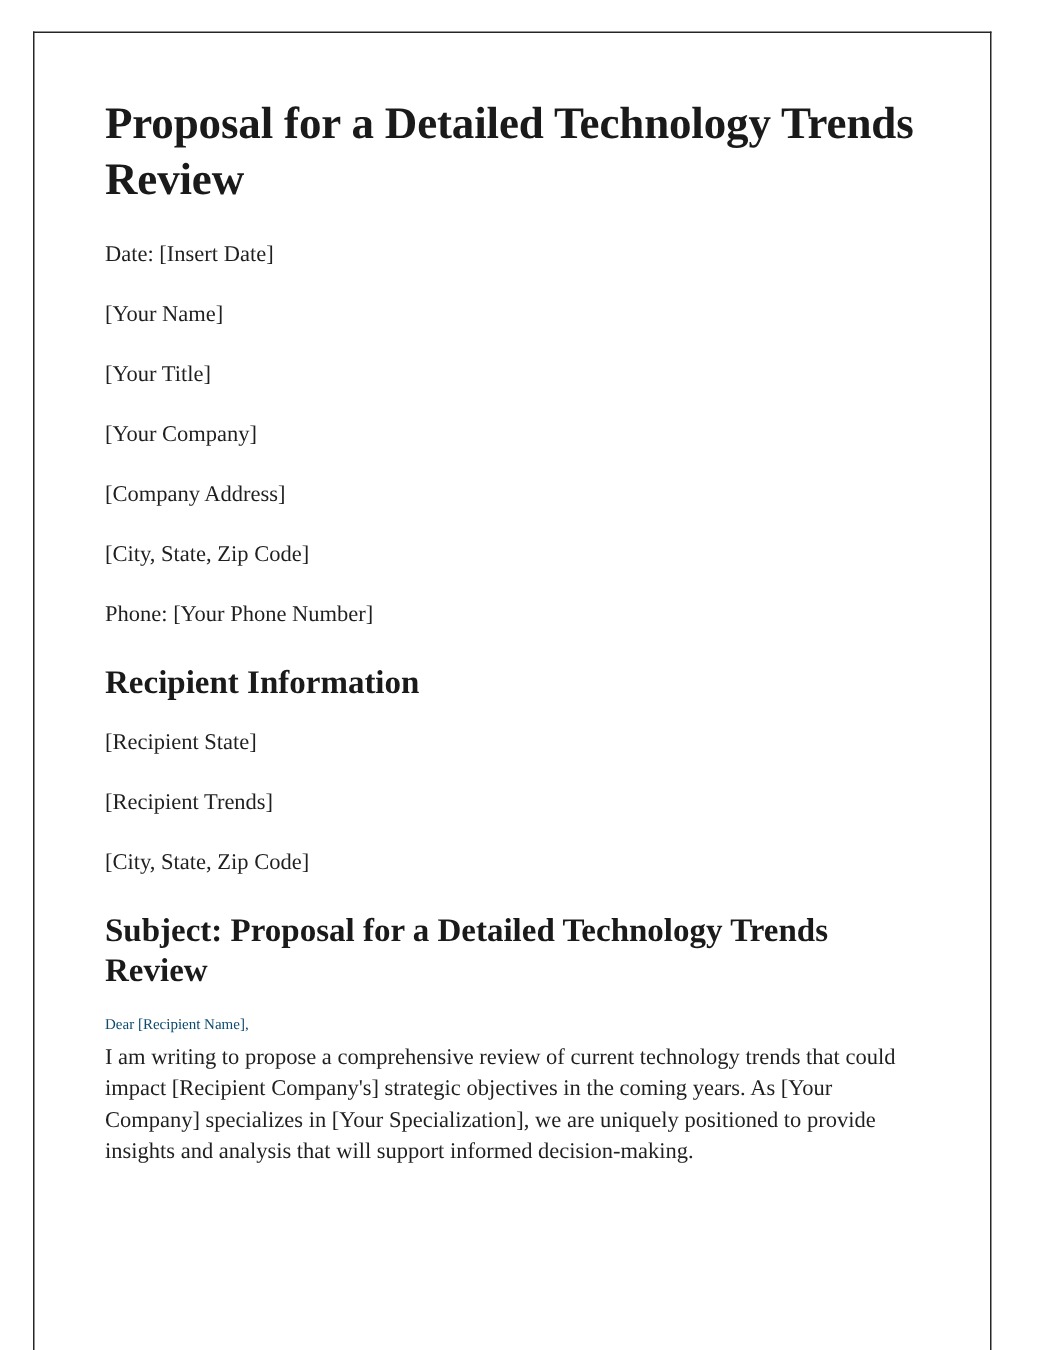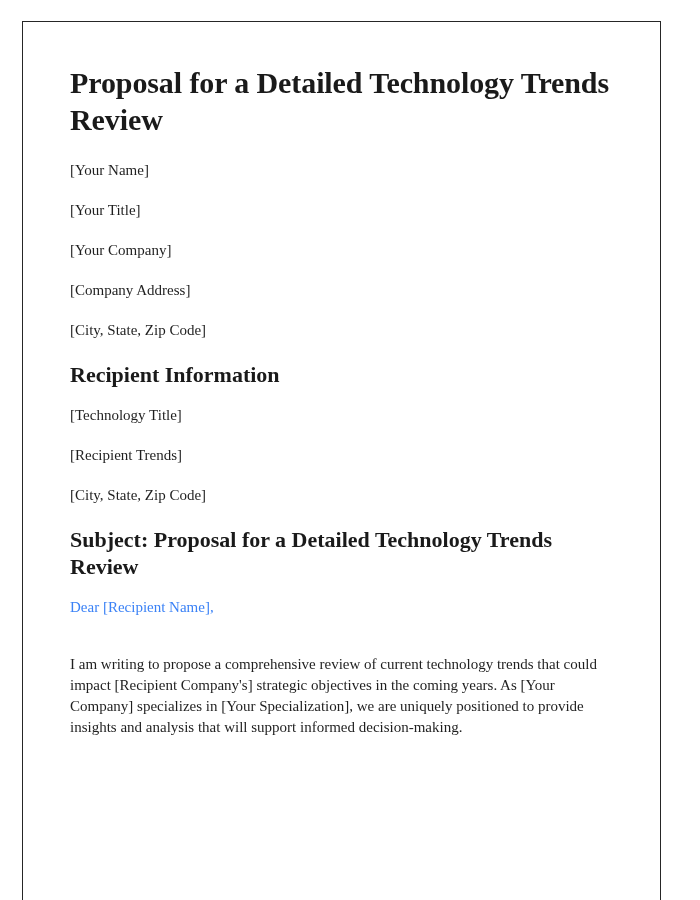--- a/index.html
+++ b/index.html
@@ -62,43 +62,45 @@
 
   p.body-para {
     font-size: 15px;
     line-height: 21px;
     color: #1f1f1f;
     margin: 0 0 18px 0;
     text-align: left;
   }
 
   p.salutation {
-    font-size: 15px;
+    font-size: 10px;
     line-height: 1.4;
-    color: #3b82f6;
-    margin: 0 0 36px 0;
+    color: #0c4a6e;
+    margin: 0 0 4px 0;
   }
 </style>
 </head>
 <body>
 
 <div id="page">
   <div id="doc">
 
     <h1 class="doc-title">Proposal for a Detailed Technology Trends Review</h1>
 
+    <p class="line">Date: [Insert Date]</p>
     <p class="line">[Your Name]</p>
     <p class="line">[Your Title]</p>
     <p class="line">[Your Company]</p>
     <p class="line">[Company Address]</p>
     <p class="line">[City, State, Zip Code]</p>
+    <p class="line">Phone: [Your Phone Number]</p>
 
     <h2 class="section-title">Recipient Information</h2>
 
-    <p class="line">[Technology Title]</p>
+    <p class="line">[Recipient State]</p>
     <p class="line">[Recipient Trends]</p>
     <p class="line">[City, State, Zip Code]</p>
 
     <h2 class="section-title">Subject: Proposal for a Detailed Technology Trends Review</h2>
 
     <p class="salutation">Dear [Recipient Name],</p>
 
     <p class="body-para">I am writing to propose a comprehensive review of current technology trends that could impact [Recipient Company's] strategic objectives in the coming years. As [Your Company] specializes in [Your Specialization], we are uniquely positioned to provide insights and analysis that will support informed decision-making.</p>
 
   </div>

